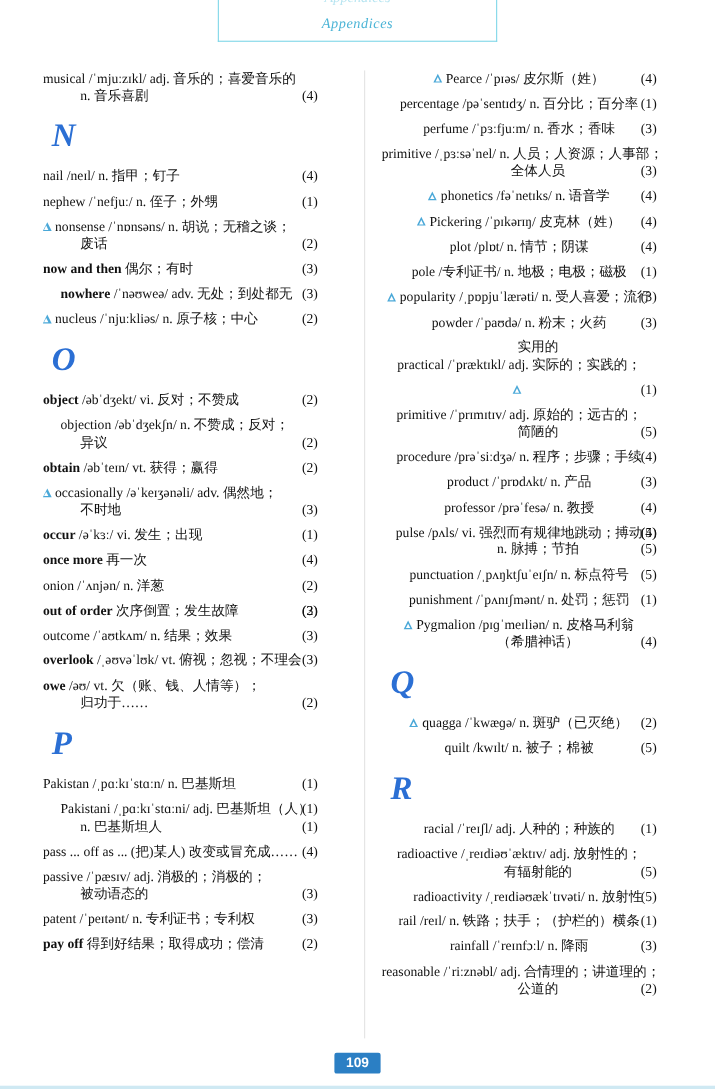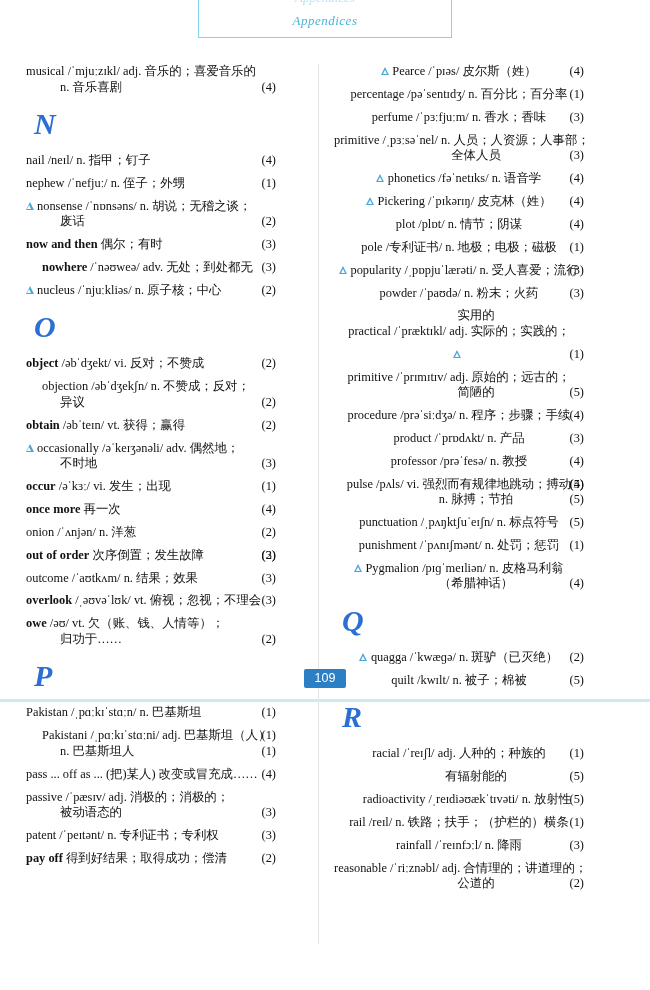--- a/index.html
+++ b/index.html
@@ -11,21 +11,21 @@
     height: 990px;
     background: #ffffff;
     font-family: "Liberation Serif", serif;
     color: #111111;
     position: relative;
     overflow: hidden;
   }
   .page {
     position: relative;
     width: 650px;
-    height: 702px;
+    height: 990px;
     box-sizing: border-box;
     border-radius: 17px;
   }
   
   .header-banner {
     position: absolute;
     top: 0;
     left: 198px;
     width: 254px;
     height: 38px;
@@ -53,21 +53,21 @@
     text-align: center;
     font-style: italic;
     font-size: 13px;
     color: #9fdcec;
     opacity: 0.75;
   }
   
   .columns {
     position: absolute;
     top: 64px;
-    left: 26px;
+    left: 39px;
     width: 600px;
     height: 880px;
   }
   .col {
     position: absolute;
     top: 0;
     width: 276px;
     height: 880px;
   }
   .col-left { left: 0; }
@@ -159,21 +159,21 @@
     left: 0;
     bottom: 14px;
     width: 650px;
     text-align: center;
   }
   .pagenum {
     display: inline-block;
     background: #2b7fc4;
     color: #ffffff;
     font-size: 12.5px;
-    font-weight: normal;
+    font-weight: bold;
     padding: 2px 11px 3px 11px;
     border-radius: 2px;
     font-family: "Liberation Sans", sans-serif;
   }
   .footrule {
     position: absolute;
     left: 0;
     bottom: 0;
     width: 650px;
     height: 3px;
@@ -363,20 +363,21 @@
         <div class="entry">
           <div class="line"><span>quilt /kwɪlt/ n. 被子；棉被</span><span class="num">(5)</span></div>
         </div>
         <div class="sect">
           <div class="letter">R</div>
         </div>
         <div class="entry">
           <div class="line"><span>racial /ˈreɪʃl/ adj. 人种的；种族的</span><span class="num">(1)</span></div>
         </div>
         <div class="entry">
+          <div class="line"><span>radioactive /ˌreɪdiəʊˈæktɪv/ adj. 放射性的；</span></div>
           <div class="line indent2"><span>有辐射能的</span><span class="num">(5)</span></div>
         </div>
         <div class="entry">
           <div class="line indent1"><span>radioactivity /ˌreɪdiəʊækˈtɪvəti/ n. 放射性</span><span class="num">(5)</span></div>
         </div>
         <div class="entry">
           <div class="line"><span>rail /reɪl/ n. 铁路；扶手；（护栏的）横条</span><span class="num">(1)</span></div>
         </div>
         <div class="entry">
           <div class="line"><span>rainfall /ˈreɪnfɔːl/ n. 降雨</span><span class="num">(3)</span></div>

